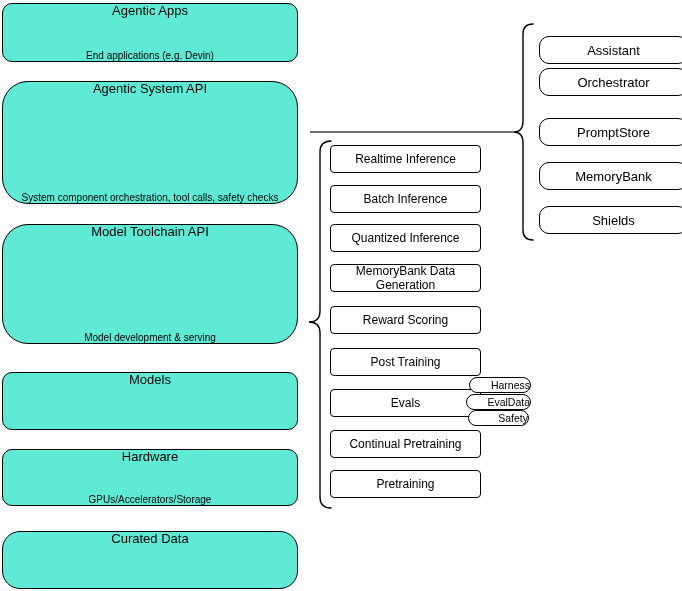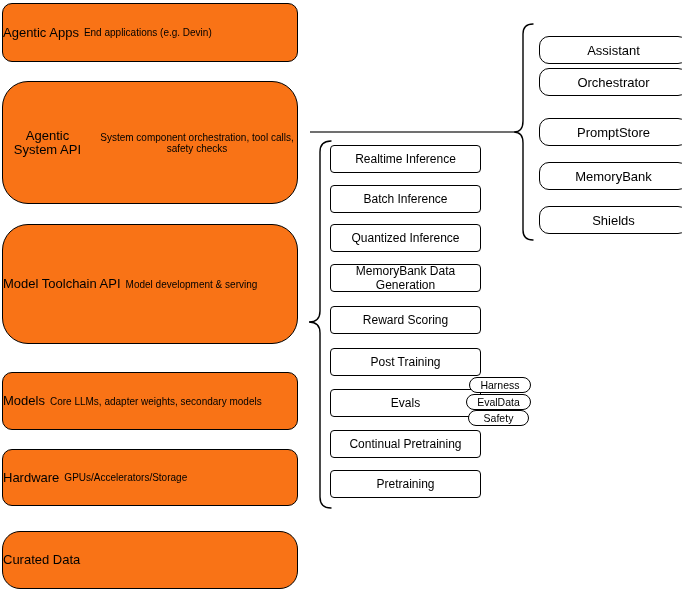--- a/index.html
+++ b/index.html
@@ -21,25 +21,26 @@
     left: 0; top: 0;
     width: 682px; height: 591px;
     z-index: 1;
   }
   
   .lbox {
     position: absolute;
     left: 2px;
     width: 296px;
     border: 1px solid #000000;
-    background: #f97316;
+    background: #5eead4;
     box-sizing: border-box;
     display: flex;
+    flex-direction: column;
     align-items: center;
-    justify-content: flex-start;
+    justify-content: space-between;
     gap: 5px;
     z-index: 2;
     text-align: center;
   }
   .ltitle { font-size: 13px; line-height: 14px; }
   .lsub   { font-size: 10px; line-height: 11px; }
   
   .mbox {
     position: absolute;
     left: 330px;
@@ -77,21 +78,21 @@
   
   .pill {
     position: absolute;
     height: 16px;
     border: 1px solid #000000;
     border-radius: 8px;
     background: #ffffff;
     box-sizing: border-box;
     display: flex;
     align-items: center;
-    justify-content: center;
+    justify-content: flex-end;
     font-size: 10.5px;
     z-index: 3;
     text-align: center;
   }
 </style>
 </head>
 <body>
 
 <div class="canvas">
 
@@ -111,21 +112,20 @@
     <div class="lsub">System component orchestration, tool calls, safety checks</div>
   </div>
 
   <div class="lbox" style="top:224px;height:120px;border-radius:26px">
     <div class="ltitle">Model Toolchain API</div>
     <div class="lsub">Model development &amp; serving</div>
   </div>
 
   <div class="lbox" style="top:372px;height:58px;border-radius:10px">
     <div class="ltitle">Models</div>
-    <div class="lsub">Core LLMs, adapter weights, secondary models</div>
   </div>
 
   <div class="lbox" style="top:449px;height:57px;border-radius:10px">
     <div class="ltitle">Hardware</div>
     <div class="lsub">GPUs/Accelerators/Storage</div>
   </div>
 
   <div class="lbox" style="top:531px;height:58px;border-radius:18px">
     <div class="ltitle">Curated Data</div>
   </div>

